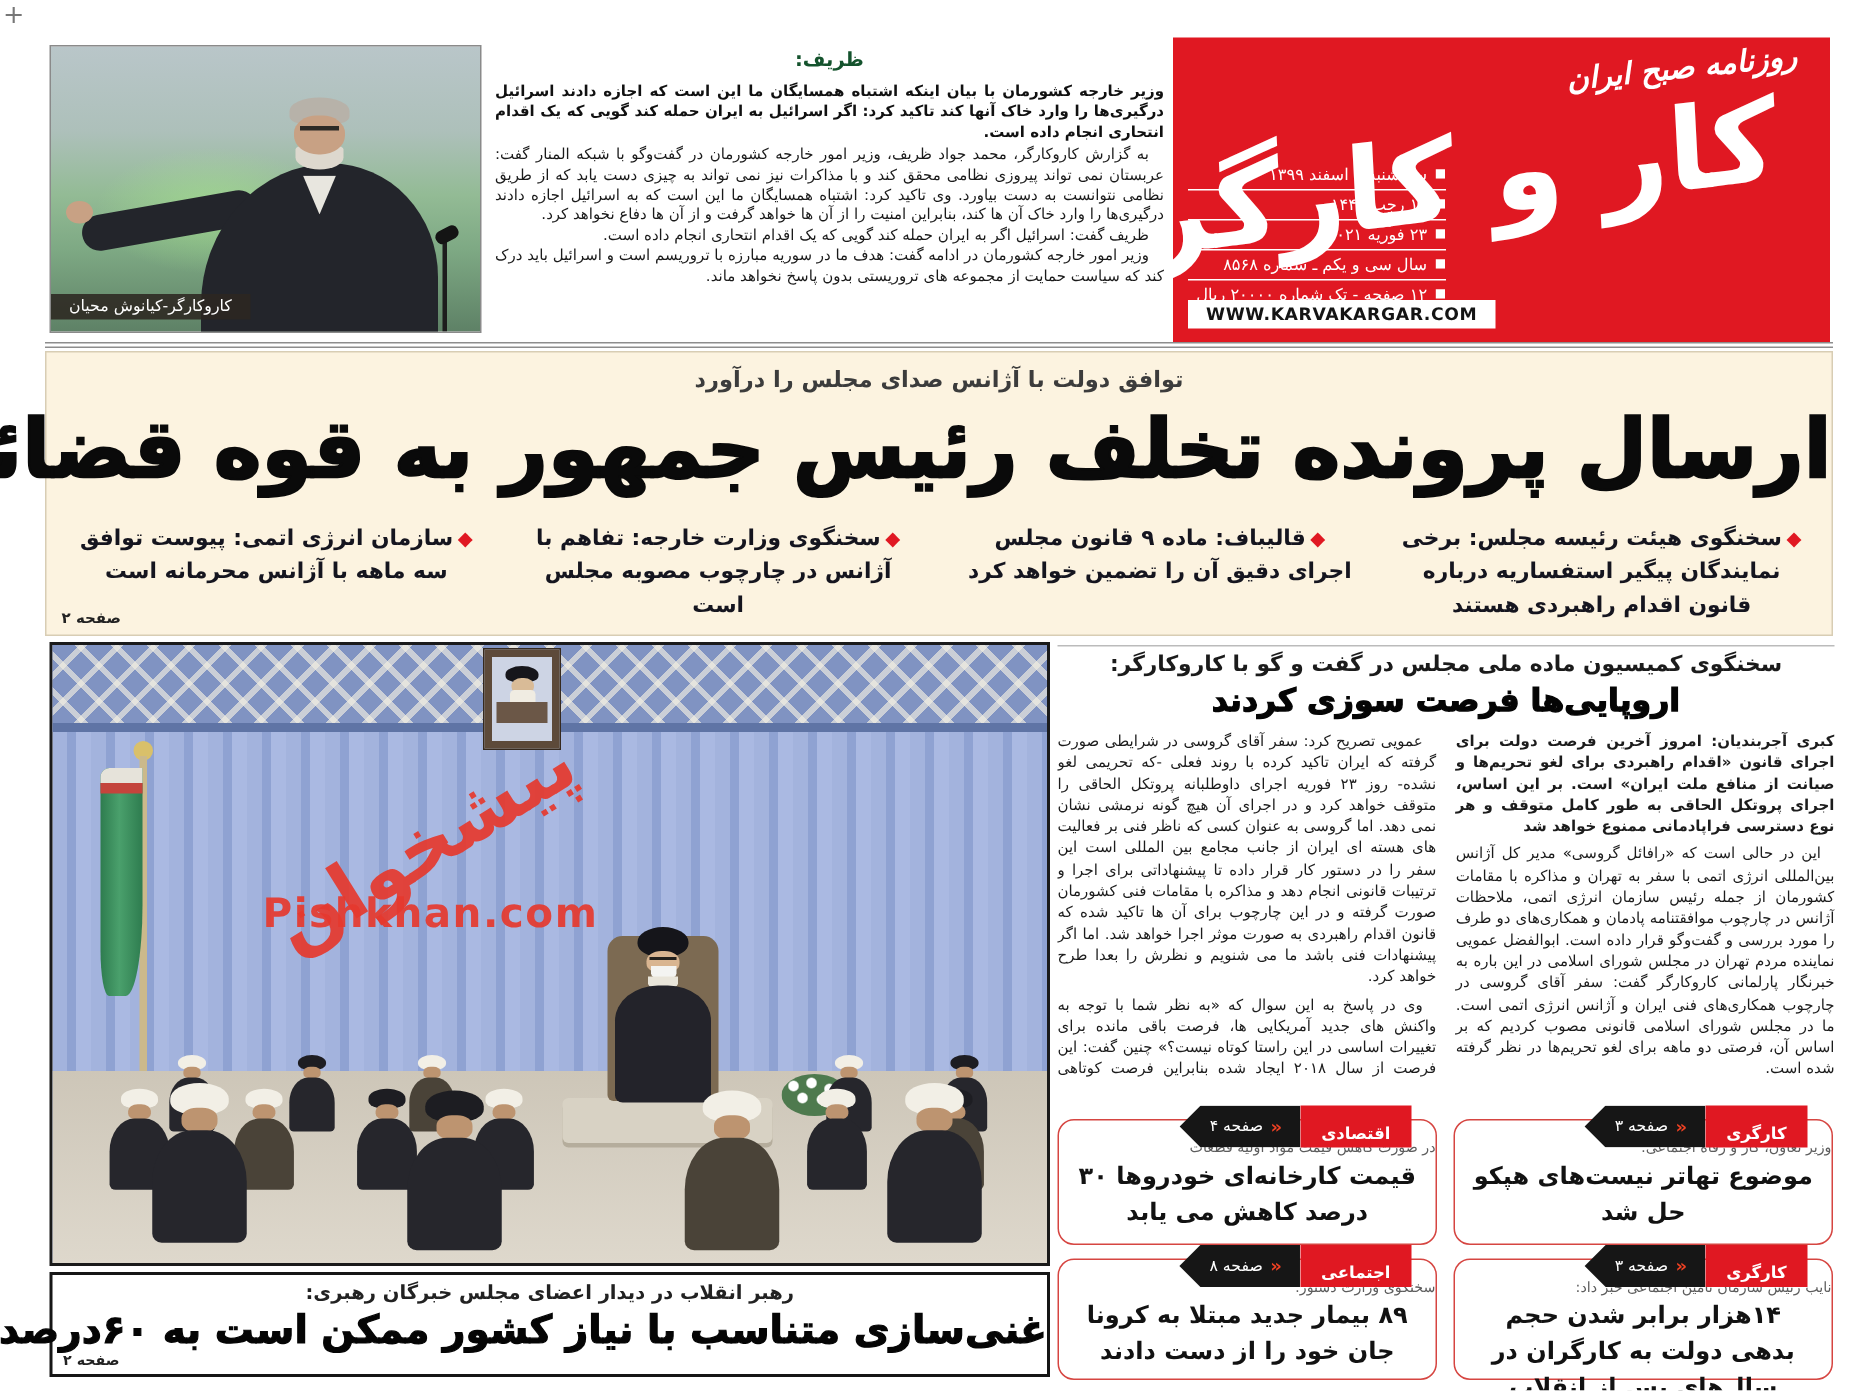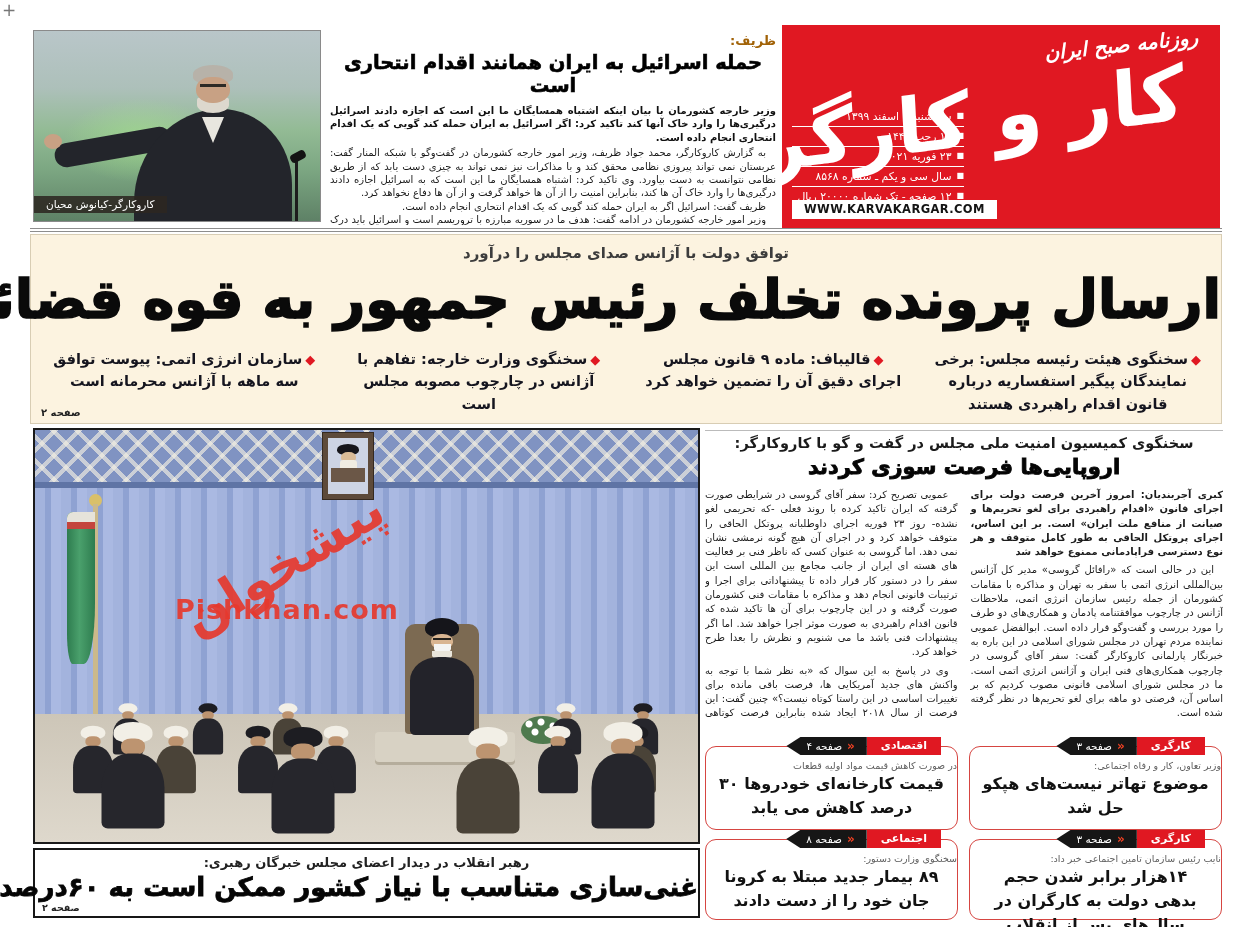--- a/index.html
+++ b/index.html
@@ -28,21 +28,21 @@
   .z-arm { position:absolute; right:148px; bottom:62px; width:118px; height:24px; background:#23252b;
     border-radius:12px; transform:rotate(-10deg); }
   .z-hand { position:absolute; right:258px; bottom:72px; width:18px; height:15px; background:#c8a184; border-radius:50%; }
   .z-mic-stand { position:absolute; right:22px; bottom:0; width:3px; height:64px; background:#1d1d1d; }
   .z-mic-head { position:absolute; right:14px; bottom:60px; width:16px; height:9px; background:#141414; border-radius:4px; transform:rotate(-28deg); }
   .photo-caption { position:absolute; left:0; bottom:8px; background:rgba(44,39,33,.88); color:#fff;
     font-size:10.5px; padding:2px 12px 3px; direction:rtl; }
 
   
   .top-article { position:absolute; left:330px; top:33px; width:446px; height:192px; direction:rtl; overflow:hidden; }
-  .top-kicker { text-align:right; font-size:13px; font-weight:bold; color:#a16207; }
+  .top-kicker { text-align:center; font-size:13px; font-weight:bold; color:#14532d; }
   .top-headline { text-align:center; font-size:19.5px; font-weight:bold; color:#000; margin-top:3px;
     -webkit-text-stroke:0.6px #000; }
   .top-lead { font-size:10px; line-height:1.34; font-weight:bold; color:#111; text-align:justify; margin-top:7px; }
   .top-body { font-size:10px; line-height:1.34; color:#1a1a1a; text-align:justify; margin-top:2px; }
   .top-body p { text-indent:10px; }
 
   
   .masthead { position:absolute; left:782px; top:25px; width:438px; height:203px; background:#e01822; overflow:hidden; }
   .mast-tagline { position:absolute; right:22px; top:8px; color:#fff; font-size:20px; font-weight:bold;
     font-style:italic; transform:rotate(-6deg); direction:rtl; }
@@ -144,21 +144,21 @@
   .iv-body p { margin-bottom:4px; text-indent:9px; }
   .iv-body p.lead-p { font-weight:bold; text-indent:0; }
 
   
   .news-box { position:absolute; border:1.5px solid #d64541; border-radius:11px; background:#fff; direction:rtl; }
   .nb-1 { left:969px; top:746px; width:253px; height:84px; }
   .nb-2 { left:705px; top:746px; width:253px; height:84px; }
   .nb-3 { left:969px; top:839px; width:253px; height:81px; }
   .nb-4 { left:705px; top:839px; width:253px; height:81px; }
   .tab { position:absolute; top:-10px; right:16px; display:flex; direction:rtl; align-items:stretch; z-index:2; }
-  .tab-cat { background:#e01822; color:#fff; font-size:11px; font-weight:bold; padding:2px 14px 3px; }
+  .tab-cat { background:#e01822; color:#fff; font-size:11px; font-weight:bold; padding:12px 14px 3px; }
   .tab-page { background:#161616; color:#fff; font-size:10.5px; padding:2px 12px 3px 20px;
     clip-path:polygon(14px 0,100% 0,100% 100%,14px 100%,0 50%); display:flex; gap:5px; align-items:center; }
   .tab-page .chev { color:#ef4123; font-weight:bold; font-size:12px; line-height:1; }
   .nb-kicker { font-size:9.5px; color:#5d5d5d; margin-top:13px; }
   .nb-headline { text-align:center; font-size:16px; font-weight:bold; color:#121212; line-height:1.5;
     padding:1px 12px 0; }
 </style>
 </head>
 <body>
 
@@ -177,21 +177,20 @@
       <div class="z-face"></div>
       <div class="z-beard"></div>
     </div>
     <div class="z-mic-stand"></div>
     <div class="z-mic-head"></div>
     <div class="photo-caption">کاروکارگر-کیانوش محیان</div>
   </div>
 
   <div class="top-article">
     <div class="top-kicker">ظریف:</div>
-    <div class="top-headline">حمله اسرائیل به ایران همانند اقدام انتحاری است</div>
     <div class="top-lead">وزیر خارجه کشورمان با بیان اینکه اشتباه همسایگان ما این است که اجازه دادند اسرائیل درگیری‌ها را وارد خاک آنها کند تاکید کرد: اگر اسرائیل به ایران حمله کند گویی که یک اقدام انتحاری انجام داده است.</div>
     <div class="top-body">
       <p>به گزارش کاروکارگر، محمد جواد ظریف، وزیر امور خارجه کشورمان در گفت‌وگو با شبکه المنار گفت: عربستان نمی تواند پیروزی نظامی محقق کند و با مذاکرات نیز نمی تواند به چیزی دست یابد که از طریق نظامی نتوانست به دست بیاورد. وی تاکید کرد: اشتباه همسایگان ما این است که به اسرائیل اجازه دادند درگیری‌ها را وارد خاک آن ها کند، بنابراین امنیت را از آن ها خواهد گرفت و از آن ها دفاع نخواهد کرد.</p>
       <p>ظریف گفت: اسرائیل اگر به ایران حمله کند گویی که یک اقدام انتحاری انجام داده است.</p>
       <p>وزیر امور خارجه کشورمان در ادامه گفت: هدف ما در سوریه مبارزه با تروریسم است و اسرائیل باید درک کند که سیاست حمایت از مجموعه های تروریستی بدون پاسخ نخواهد ماند.</p>
     </div>
   </div>
 
   <div class="masthead">
     <div class="mast-tagline">روزنامه صبح ایران</div>
@@ -345,21 +344,21 @@
     <div class="watermark-en">Pishkhan.com</div>
   </div>
 
   <div class="photo-story">
     <div class="ps-kicker">رهبر انقلاب در دیدار اعضای مجلس خبرگان رهبری:</div>
     <div class="ps-headline">غنی‌سازی متناسب با نیاز کشور ممکن است به ۶۰درصد هم برسد</div>
     <div class="ps-pageref">صفحه ۲</div>
   </div>
 
   <div class="interview">
-    <div class="iv-kicker">سخنگوی کمیسیون امنیت ملی مجلس در گفت و گو با کاروکارگر:</div>
+    <div class="iv-kicker">سخنگوی کمیسیون ماده ملی مجلس در گفت و گو با کاروکارگر:</div>
     <div class="iv-headline">اروپایی‌ها فرصت سوزی کردند</div>
     <div class="iv-body">
       <p class="lead-p">کبری آجربندیان: امروز آخرین فرصت دولت برای اجرای قانون «اقدام راهبردی برای لغو تحریم‌ها و صیانت از منافع ملت ایران» است. بر این اساس، اجرای پروتکل الحاقی به طور کامل متوقف و هر نوع دسترسی فراپادمانی ممنوع خواهد شد</p>
       <p>این در حالی است که «رافائل گروسی» مدیر کل آژانس بین‌المللی انرژی اتمی با سفر به تهران و مذاکره با مقامات کشورمان از جمله رئیس سازمان انرژی اتمی، ملاحظات آژانس در چارچوب موافقتنامه پادمان و همکاری‌های دو طرف را مورد بررسی و گفت‌وگو قرار داده است. ابوالفضل عمویی نماینده مردم تهران در مجلس شورای اسلامی در این باره به خبرنگار پارلمانی کاروکارگر گفت: سفر آقای گروسی در چارچوب همکاری‌های فنی ایران و آژانس انرژی اتمی است. ما در مجلس شورای اسلامی قانونی مصوب کردیم که بر اساس آن، فرصتی دو ماهه برای لغو تحریم‌ها در نظر گرفته شده است.</p>
       <p>عمویی تصریح کرد: سفر آقای گروسی در شرایطی صورت گرفته که ایران تاکید کرده با روند فعلی -که تحریمی لغو نشده- روز ۲۳ فوریه اجرای داوطلبانه پروتکل الحاقی را متوقف خواهد کرد و در اجرای آن هیچ گونه نرمشی نشان نمی دهد. اما گروسی به عنوان کسی که ناظر فنی بر فعالیت های هسته ای ایران از جانب مجامع بین المللی است این سفر را در دستور کار قرار داده تا پیشنهاداتی برای اجرا و ترتیبات قانونی انجام دهد و مذاکره با مقامات فنی کشورمان صورت گرفته و در این چارچوب برای آن ها تاکید شده که قانون اقدام راهبردی به صورت موثر اجرا خواهد شد. اما اگر پیشنهادات فنی باشد ما می شنویم و نظرش را بعدا طرح خواهد کرد.</p>
       <p>وی در پاسخ به این سوال که «به نظر شما با توجه به واکنش های جدید آمریکایی ها، فرصت باقی مانده برای تغییرات اساسی در این راستا کوتاه نیست؟» چنین گفت: این فرصت از سال ۲۰۱۸ ایجاد شده بنابراین فرصت کوتاهی نبوده، ما فرصت هایی در اختیار آن ها قرار دادیم و گام هایی را برای کاهش تعهد انجام داده ایم اما طرف مقابل هیچ حرکتی انجام نداد. سپس فرصتی دو ماهه در دادیم تا در شرایط فعلی به این جمع بندی رسیدیم که فرصت جدیدی نباید خلق شود. بنابراین حرف یک روز و دو روز نیست، بلکه فرصتی دو ماهه است که متاسفانه فرصت سوزی کردند.</p>
 
     </div>
   </div>
 

